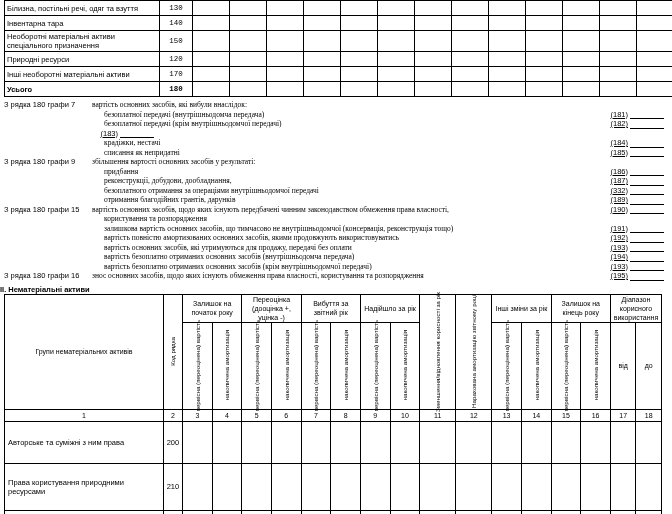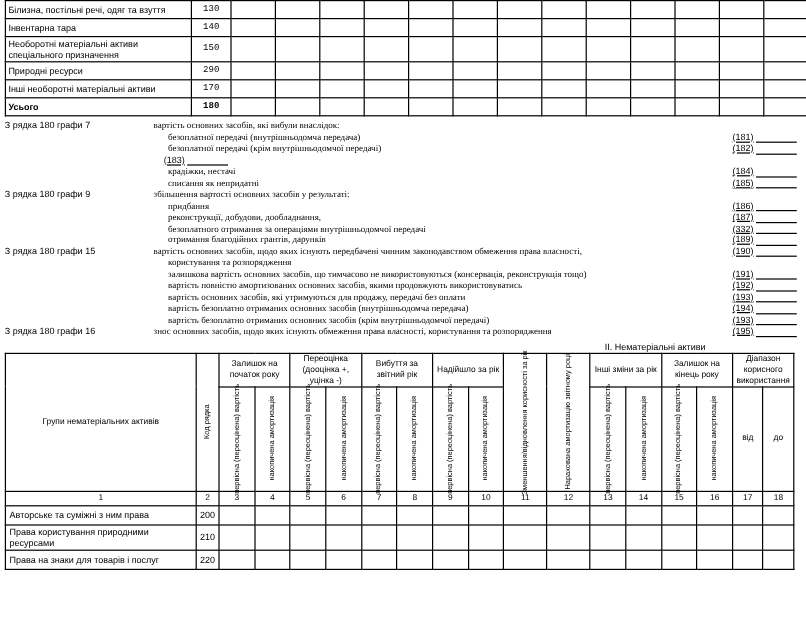--- a/index.html
+++ b/index.html
@@ -16,46 +16,46 @@
   table{border-collapse:collapse;}
   .t1{width:658px;margin-left:4px;table-layout:fixed;}
   .t1 td{border:1px solid #000;padding:1px 2px;vertical-align:middle;height:12px;}
   .t1 .lbl{font-size:7.5px;}
   .t1 .code{text-align:center;font-size:7.5px;width:28px;font-family:Liberation Mono, monospace;}
   .t1 .cell{width:32px;}
   .bold{font-weight:bold;}
 
   
   .notes{margin-top:3px;margin-left:4px;width:660px;position:relative;}
-  .noterow{position:relative;display:flex;align-items:center;line-height:9.5px;gap:36px;}
+  .noterow{position:relative;display:flex;align-items:center;line-height:9.5px;}
   .notehead{width:88px;flex:0 0 88px;font-size:7.5px;}
   .notetext{flex:1 1 auto;font-size:7.5px;font-family:Liberation Serif, serif;}
   .noteref{flex:0 0 62px;text-align:right;font-size:7.5px;}
   .noteref .num{display:inline-block;text-decoration:underline;}
   .noteref .ln{display:inline-block;width:34px;border-bottom:1px solid #000;height:8px;vertical-align:bottom;margin-left:2px;}
   .sub{padding-left:12px;}
 
-  .sec2title{text-align:right;font-size:7.5px;font-weight:normal;margin-top:4px;}
+  .sec2title{text-align:left;font-size:7.5px;font-weight:bold;margin-top:4px;}
 
   
   .t2{width:658px;margin-left:4px;table-layout:fixed;}
   .t2 td,.t2 th{border:1px solid #000;padding:0;vertical-align:middle;font-weight:normal;font-size:7px;}
   .vtxt{
     writing-mode:vertical-rl;
     transform:rotate(180deg);
     white-space:nowrap;
     font-size:6.2px;
     line-height:7px;
     margin:0 auto;
     padding:2px 0;
   }
   .vwrap{height:86px;display:flex;align-items:center;justify-content:center;}
   .numrow td{text-align:center;font-size:7px;height:11px;}
   .datarow td{height:13px;}
-  .datarow .name{font-size:7.5px;padding:1px 3px;text-align:left;}
+  .datarow .name{font-size:7.5px;padding:14px 3px;text-align:left;}
   .datarow .kod{text-align:center;font-size:7.5px;}
   .hcenter{text-align:center;font-size:7.5px;padding:2px 1px;line-height:9px;}
 </style>
 </head>
 <body>
 
 <div class="page">
 
   <table class="t1">
     <tbody id="t1-body">
@@ -105,21 +105,21 @@
           <td class="cell">&nbsp;</td>
           <td class="cell">&nbsp;</td>
           <td class="cell">&nbsp;</td>
           <td class="cell">&nbsp;</td>
           <td class="cell">&nbsp;</td>
           <td class="cell">&nbsp;</td>
           <td class="cell">&nbsp;</td>
         </tr>
         <tr>
           <td class="lbl" style="width: 150px;">Природні ресурси</td>
-          <td class="code">290</td>
+          <td class="code">120</td>
           <td class="cell">&nbsp;</td>
           <td class="cell">&nbsp;</td>
           <td class="cell">&nbsp;</td>
           <td class="cell">&nbsp;</td>
           <td class="cell">&nbsp;</td>
           <td class="cell">&nbsp;</td>
           <td class="cell">&nbsp;</td>
           <td class="cell">&nbsp;</td>
           <td class="cell">&nbsp;</td>
           <td class="cell">&nbsp;</td>
@@ -224,21 +224,21 @@
         <div class="notetext">вартість основних засобів, щодо яких існують передбачені чинним законодавством обмеження права власності,</div>
         <div class="noteref"><span class="num">(190)</span><span class="ln"></span></div>
       </div>
       <div class="noterow">
         <div class="notehead"></div>
         <div class="notetext sub">користування та розпорядження</div>
         <div class="noteref"></div>
       </div>
       <div class="noterow">
         <div class="notehead"></div>
-        <div class="notetext sub">залишкова вартість основних засобів, що тимчасово не використовуються (консервація, реконструкція тощо)</div>
+        <div class="notetext sub">залишкова вартість основних засобів, що тимчасово не внутрішньодомчої (консервація, реконструкція тощо)</div>
         <div class="noteref"><span class="num">(191)</span><span class="ln"></span></div>
       </div>
       <div class="noterow">
         <div class="notehead"></div>
         <div class="notetext sub">вартість повністю амортизованих основних засобів, якими продовжують використовуватись</div>
         <div class="noteref"><span class="num">(192)</span><span class="ln"></span></div>
       </div>
       <div class="noterow">
         <div class="notehead"></div>
         <div class="notetext sub">вартість основних засобів, які утримуються для продажу, передачі без оплати</div>

